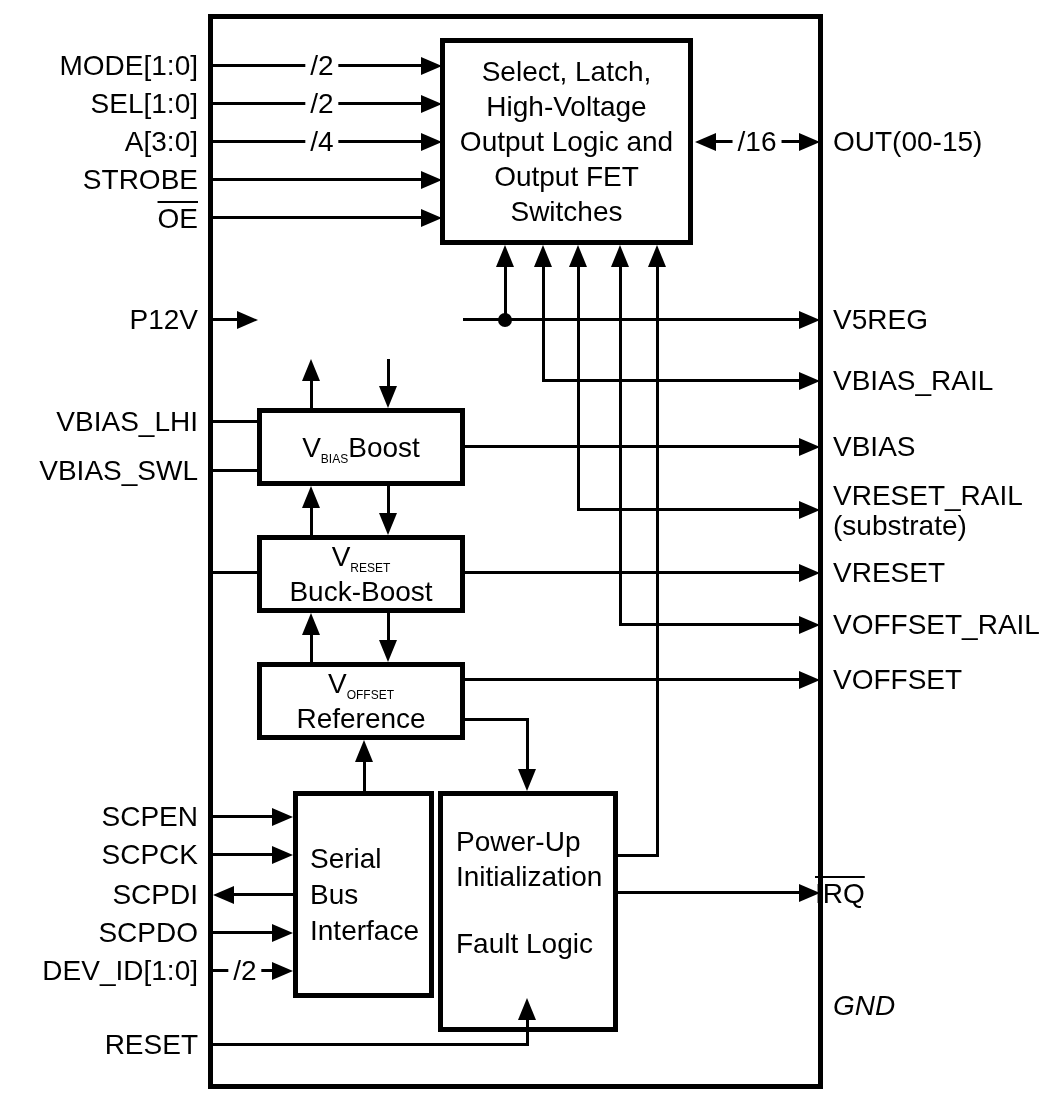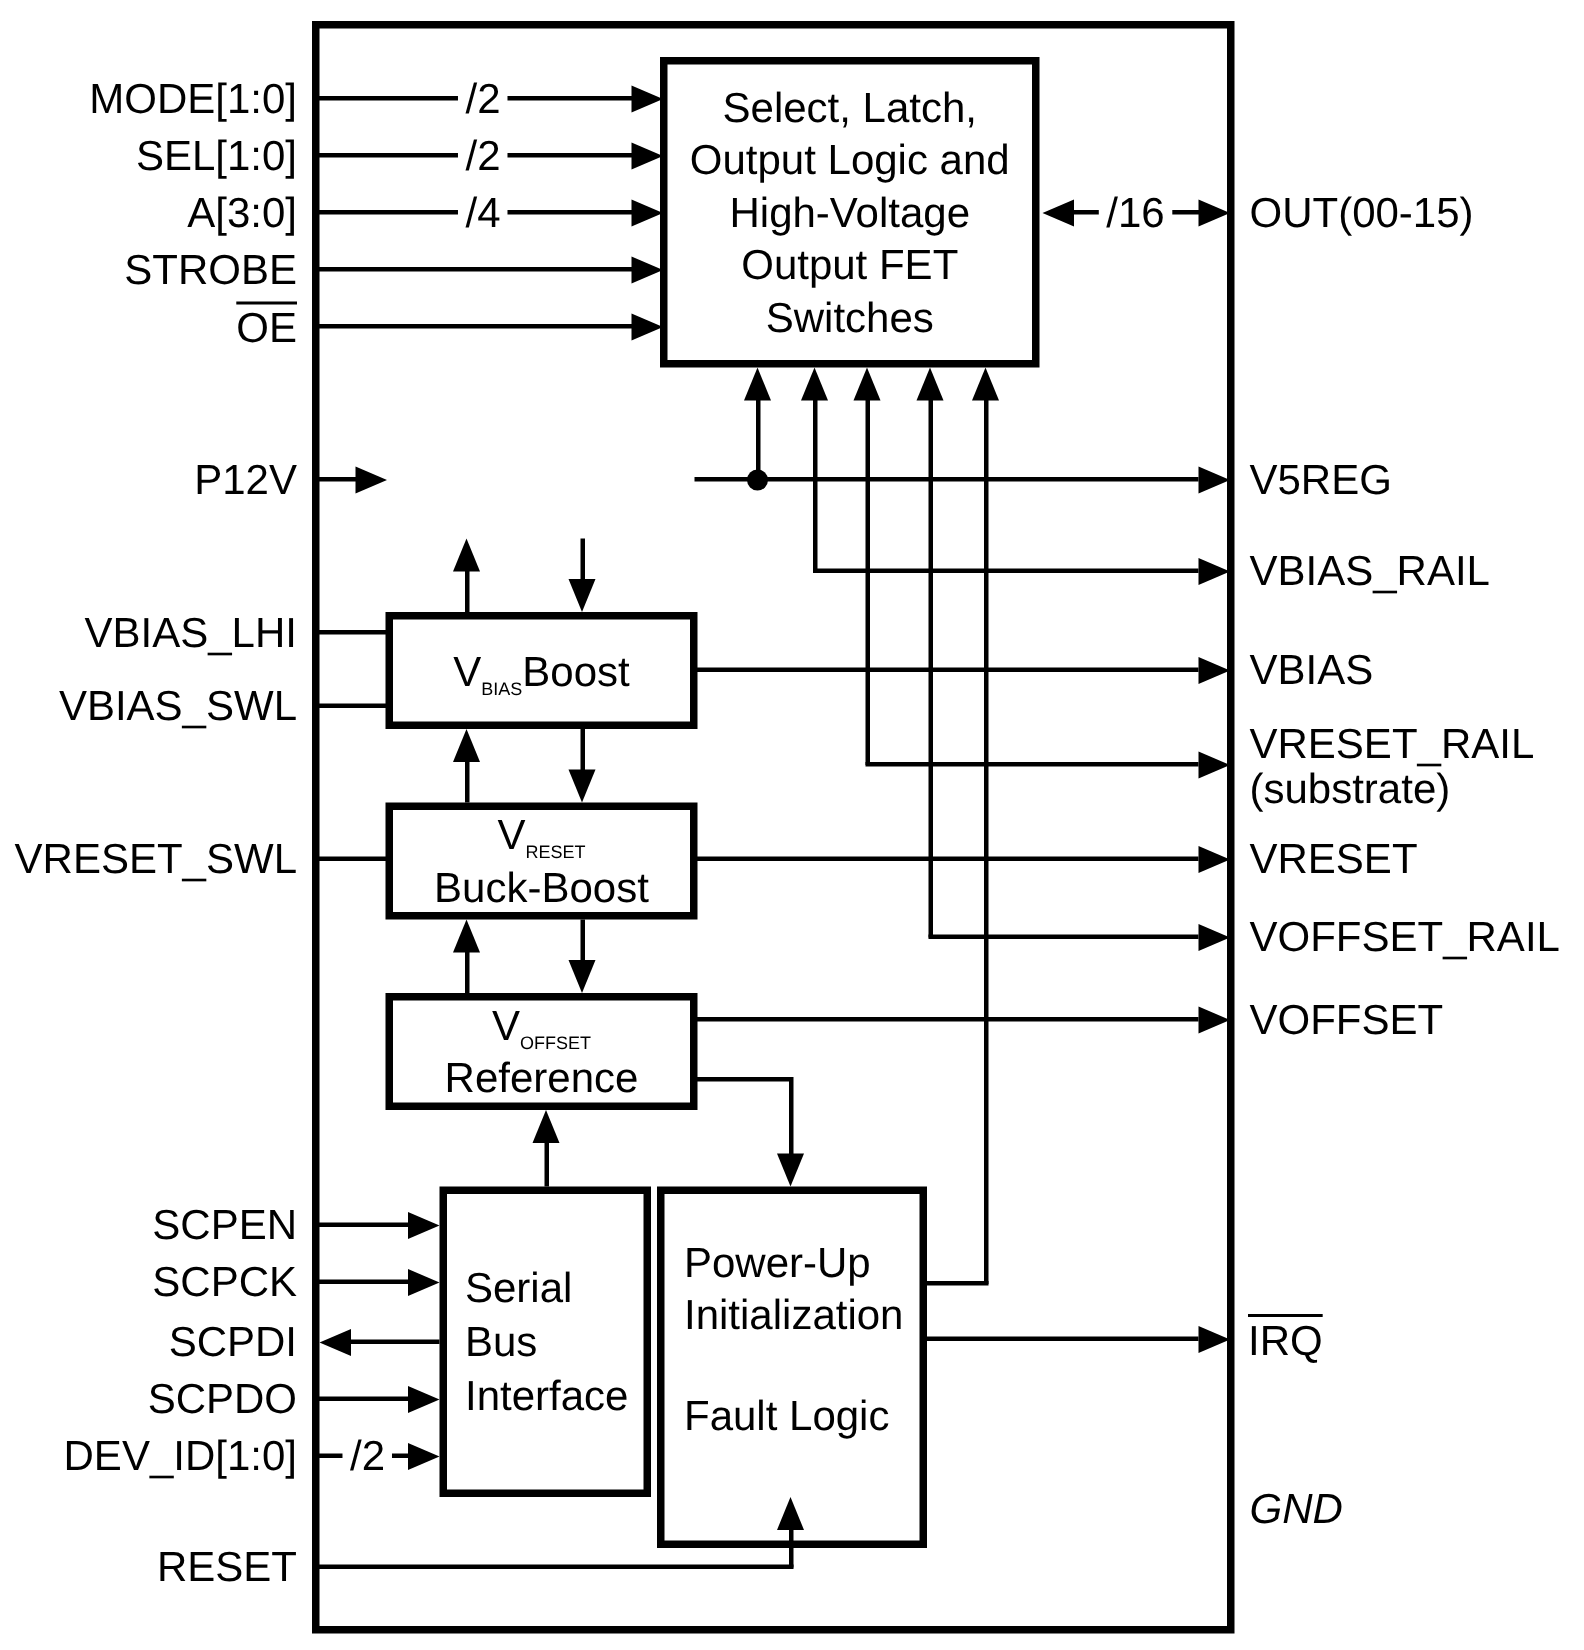--- a/index.html
+++ b/index.html
@@ -32,22 +32,22 @@
 </style>
 </head>
 <body>
 
 <div id="stage">
 
   <div class="outer" style="left:208px;top:14px;width:615px;height:1075px;"></div>
 
   <div class="blk" style="left:440px;top:38px;width:253px;height:207px;">
     <div>Select, Latch,</div>
+    <div>High-Voltage</div>
     <div>Output Logic and</div>
-    <div>High-Voltage</div>
     <div>Output FET</div>
     <div>Switches</div>
   </div>
 
 
   <div class="blk" style="left:257px;top:408px;width:208px;height:78px;">
     <div><span>V</span><sub>BIAS</sub><span class="sp">Boost</span></div>
   </div>
 
   <div class="blk" style="left:257px;top:535px;width:208px;height:78px;">
@@ -74,40 +74,39 @@
   </div>
 
   <div class="lbl r" style="right:858px;top:50px;">MODE[1:0]</div>
   <div class="lbl r" style="right:858px;top:88px;">SEL[1:0]</div>
   <div class="lbl r" style="right:858px;top:126px;">A[3:0]</div>
   <div class="lbl r" style="right:858px;top:164px;">STROBE</div>
   <div class="lbl r ov" style="right:858px;top:203px;">OE</div>
   <div class="lbl r" style="right:858px;top:304px;">P12V</div>
   <div class="lbl r" style="right:858px;top:406px;">VBIAS_LHI</div>
   <div class="lbl r" style="right:858px;top:455px;">VBIAS_SWL</div>
-  <div class="lbl r" style="right:858px;top:557px;">VRESET_SWL</div>
   <div class="lbl r" style="right:858px;top:801px;">SCPEN</div>
   <div class="lbl r" style="right:858px;top:839px;">SCPCK</div>
   <div class="lbl r" style="right:858px;top:879px;">SCPDI</div>
   <div class="lbl r" style="right:858px;top:917px;">SCPDO</div>
   <div class="lbl r" style="right:858px;top:955px;">DEV_ID[1:0]</div>
   <div class="lbl r" style="right:858px;top:1029px;">RESET</div>
 
   <div class="lbl" style="left:833px;top:126px;">OUT(00-15)</div>
   <div class="lbl" style="left:833px;top:304px;">V5REG</div>
   <div class="lbl" style="left:833px;top:365px;">VBIAS_RAIL</div>
   <div class="lbl" style="left:833px;top:431px;">VBIAS</div>
   <div class="lbl lbl2" style="left:833px;top:481px;">
     <div>VRESET_RAIL</div>
     <div>(substrate)</div>
   </div>
   <div class="lbl" style="left:833px;top:557px;">VRESET</div>
   <div class="lbl" style="left:833px;top:609px;">VOFFSET_RAIL</div>
   <div class="lbl" style="left:833px;top:664px;">VOFFSET</div>
-  <div class="lbl ov" style="left:832px;top:878px;">IRQ</div>
+  <div class="lbl ov" style="left:815px;top:878px;">IRQ</div>
   <div class="lbl" style="left:833px;top:990px;font-style:italic;">GND</div>
 
   <div class="h" style="left:210px;top:64px;width:212px;"></div>
   <div class="aR" style="left:421px;top:57px;"></div>
   <div class="h" style="left:210px;top:102px;width:212px;"></div>
   <div class="aR" style="left:421px;top:95px;"></div>
   <div class="h" style="left:210px;top:140px;width:212px;"></div>
   <div class="aR" style="left:421px;top:133px;"></div>
   <div class="h" style="left:210px;top:178px;width:212px;"></div>
   <div class="aR" style="left:421px;top:171px;"></div>

